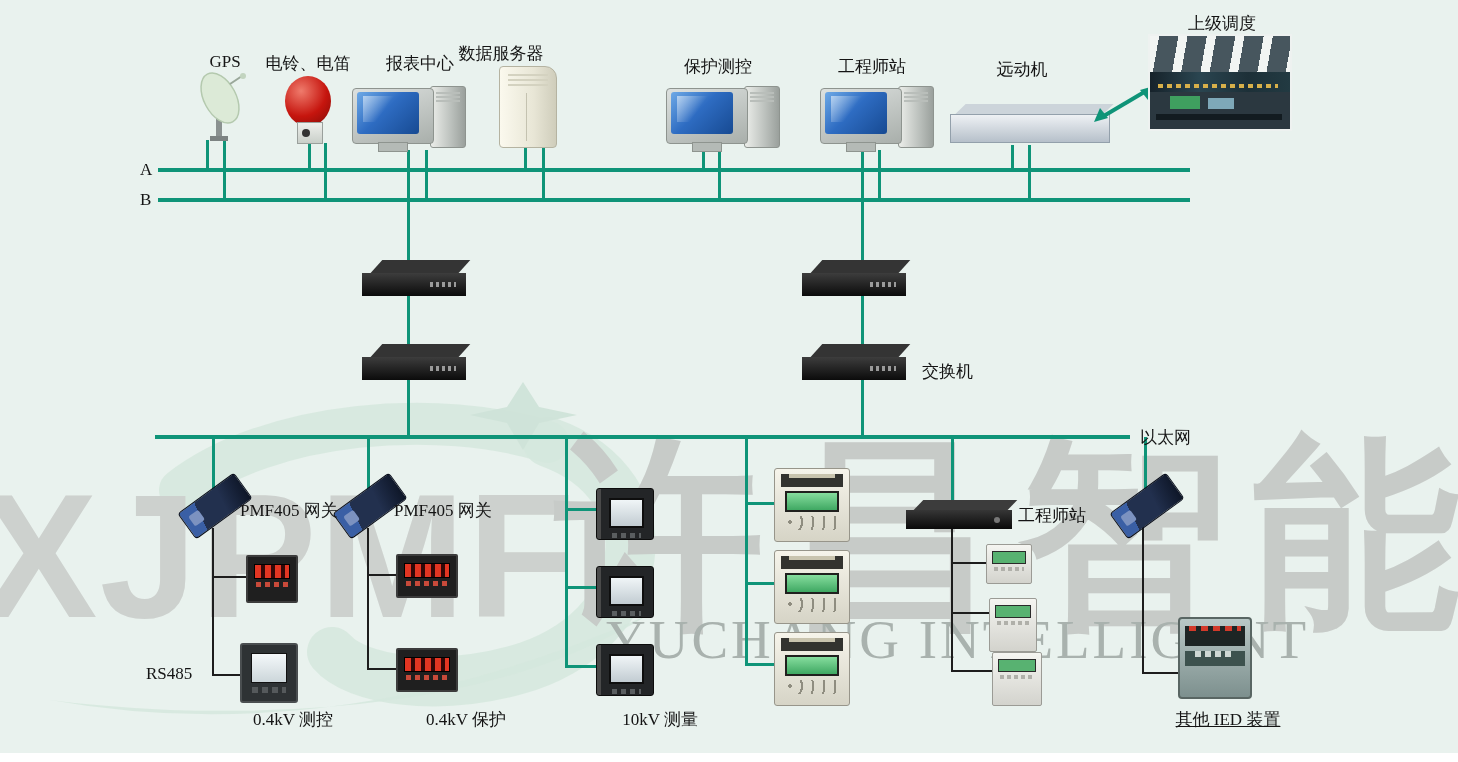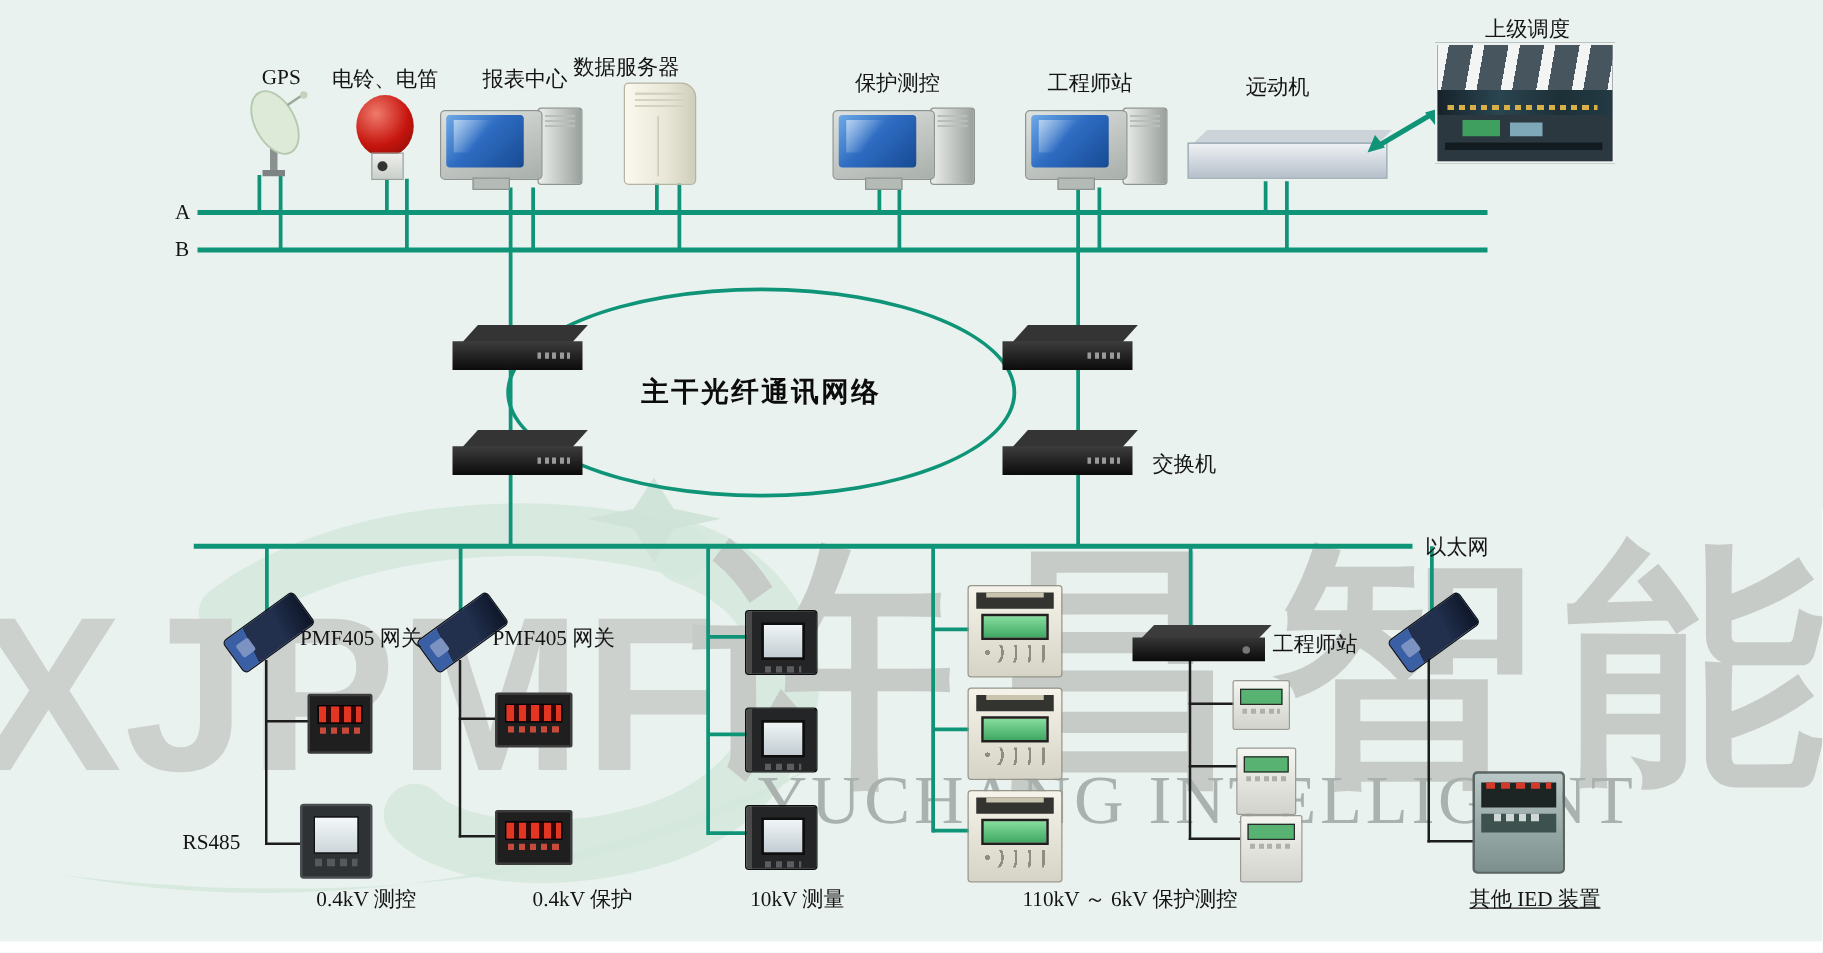--- a/index.html
+++ b/index.html
@@ -153,23 +153,20 @@
   <div class="vl" style="left:425px;top:150px;height:50px;"></div>
   <div class="vl" style="left:524px;top:146px;height:24px;"></div>
   <div class="vl" style="left:542px;top:146px;height:54px;"></div>
   <div class="vl" style="left:702px;top:150px;height:20px;"></div>
   <div class="vl" style="left:718px;top:150px;height:50px;"></div>
   <div class="vl" style="left:861px;top:150px;height:287px;"></div>
   <div class="vl" style="left:878px;top:150px;height:50px;"></div>
   <div class="vl" style="left:1011px;top:145px;height:25px;"></div>
   <div class="vl" style="left:1028px;top:145px;height:55px;"></div>
 
-  <div class="ring">
-    <span class="ring-title">主干光纤通讯网络</span>
-  </div>
 
   <div class="dev sw" style="left:362px;top:260px;">
       <div class="swt"></div>
       <div class="swb"></div>
     </div>
   <div class="dev sw" style="left:362px;top:344px;">
       <div class="swt"></div>
       <div class="swb"></div>
     </div>
   <div class="dev sw" style="left:802px;top:260px;">
@@ -344,18 +341,17 @@
       <div class="ss"></div>
     </div>
 
   <div class="dev ied" style="left:1178px;top:617px;">
       <div class="i1"></div>
       <div class="i2"></div>
     </div>
 
   <div class="lbl" style="left:233px;top:708px;width:120px;">0.4kV 测控</div>
   <div class="lbl" style="left:406px;top:708px;width:120px;">0.4kV 保护</div>
-  <div class="lbl" style="left:578px;top:708px;width:120px;">10kV 测量</div>
-  <div class="lbl" style="left:794px;top:708px;width:220px;">110kV ～ 6kV 保护测控</div>
+  <div class="lbl" style="left:578px;top:708px;width:120px;text-align:right;">10kV 测量</div>
   <div class="lbl" style="left:1148px;top:708px;width:160px;text-decoration:underline;">其他 IED 装置</div>
 
   <div class="bottom-strip"></div>
 </div>
 
 </body></html>

